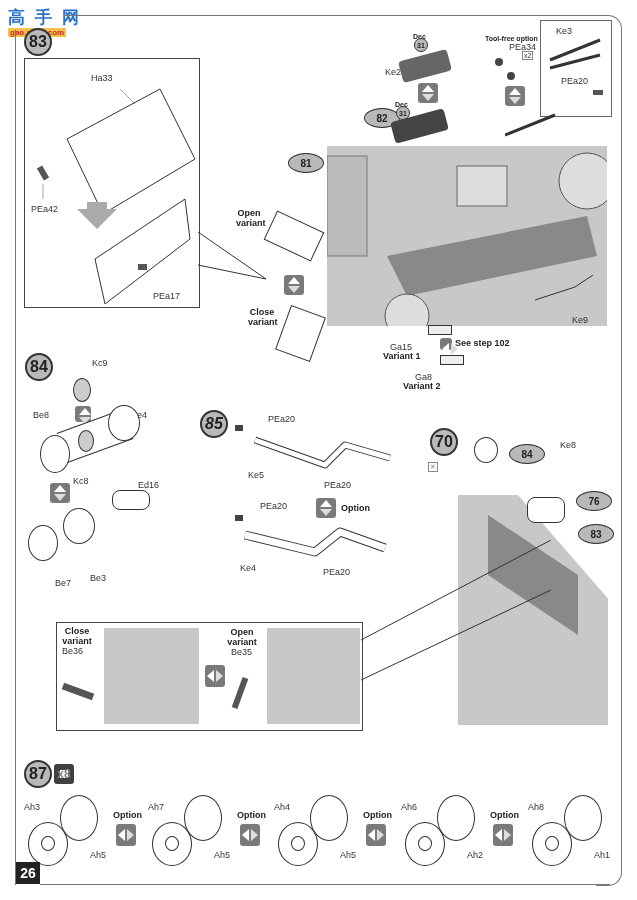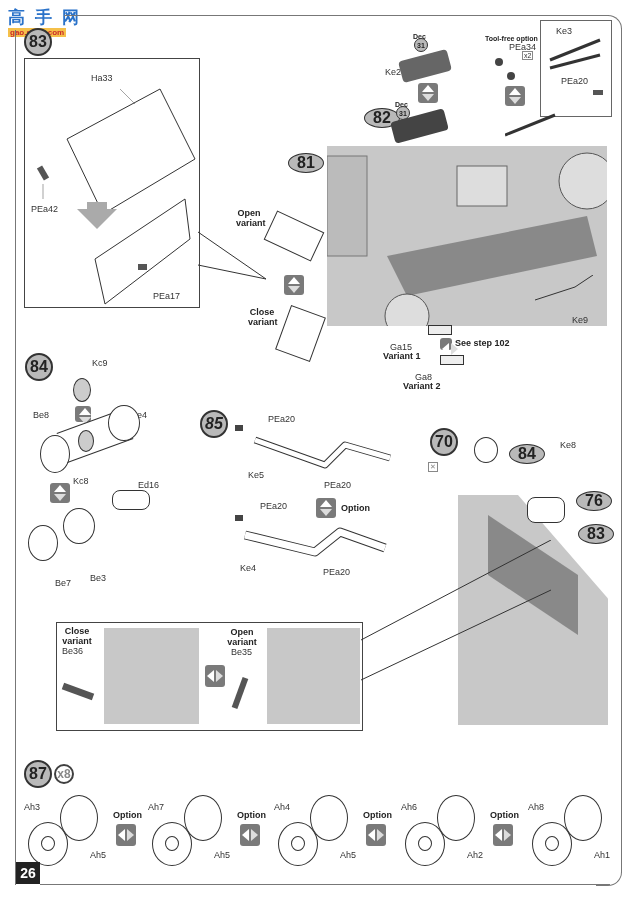--- a/index.html
+++ b/index.html
@@ -1,36 +1,36 @@
 <!DOCTYPE html>
 <html><head>
 <meta charset="utf-8">
 <style>
   html,body{margin:0;padding:0;background:#fff;}
   body{width:637px;height:900px;position:relative;overflow:hidden;font-family:"Liberation Sans","DejaVu Sans",sans-serif;color:#222;}
   .abs{position:absolute;}
   .frame-line{position:absolute;background:#777;}
   .badge{position:absolute;width:28px;height:28px;border-radius:50%;background:#b9b9b9;border:2px solid #333;box-sizing:border-box;
          font-weight:bold;font-size:16px;display:flex;align-items:center;justify-content:center;color:#222;}
-  .badge.sm{width:36px;height:20px;font-size:16px;border-width:1.5px;}
+  .badge.sm{width:36px;height:20px;font-size:10px;border-width:1.5px;}
   .lbl{position:absolute;font-size:9px;color:#333;white-space:nowrap;}
   .blbl{position:absolute;font-size:9px;font-weight:bold;color:#222;white-space:nowrap;text-align:center;line-height:10px;}
   .box{position:absolute;border:1px solid #444;background:#fff;}
   .flip{position:absolute;width:20px;height:20px;background:#7a7a7a;border-radius:3px;}
   .flip::before{content:"";position:absolute;left:4px;top:2px;border-left:6px solid transparent;border-right:6px solid transparent;border-bottom:7px solid #fff;}
   .flip::after{content:"";position:absolute;left:4px;top:11px;border-left:6px solid transparent;border-right:6px solid transparent;border-top:7px solid #ddd;}
   .swap{position:absolute;width:20px;height:22px;background:#7a7a7a;border-radius:3px;}
   .swap::before{content:"";position:absolute;left:2px;top:5px;border-top:6px solid transparent;border-bottom:6px solid transparent;border-right:7px solid #fff;}
   .swap::after{content:"";position:absolute;left:11px;top:5px;border-top:6px solid transparent;border-bottom:6px solid transparent;border-left:7px solid #ddd;}
   .gray{position:absolute;background:#c8c8c8;}
   .wheel{position:absolute;border:1.3px solid #333;border-radius:50%;background:#fff;}
   .page-num{position:absolute;left:16px;top:862px;width:24px;height:22px;background:#222;color:#fff;font-weight:bold;font-size:14px;display:flex;align-items:center;justify-content:center;}
   .logo{position:absolute;left:8px;top:6px;font-weight:bold;font-size:17px;color:#2a72c9;letter-spacing:10px;}
   .logo-sub{position:absolute;left:8px;top:28px;font-size:8px;font-weight:bold;color:#c92a2a;background:#f5c04a;padding:0 2px;}
-  .x8{position:absolute;left:54px;top:764px;width:20px;height:20px;border:2px solid #404040;border-radius:10px;box-sizing:border-box;color:#888;font-weight:bold;font-size:12px;display:flex;align-items:center;justify-content:center;}
+  .x8{position:absolute;left:54px;top:764px;width:20px;height:20px;border:6px solid #404040;border-radius:3px;box-sizing:border-box;color:#888;font-weight:bold;font-size:12px;display:flex;align-items:center;justify-content:center;}
 </style>
 </head>
 <body>
 
 <div class="logo">高手网</div>
 <div class="logo-sub">gao.shou.com</div>
 
 <div class="frame-line" style="left:64px;top:15px;width:545px;height:1px;"></div>
 <div class="frame-line" style="left:15px;top:30px;width:1px;height:855px;"></div>
 <div class="frame-line" style="left:621px;top:28px;width:1px;height:845px;"></div>

